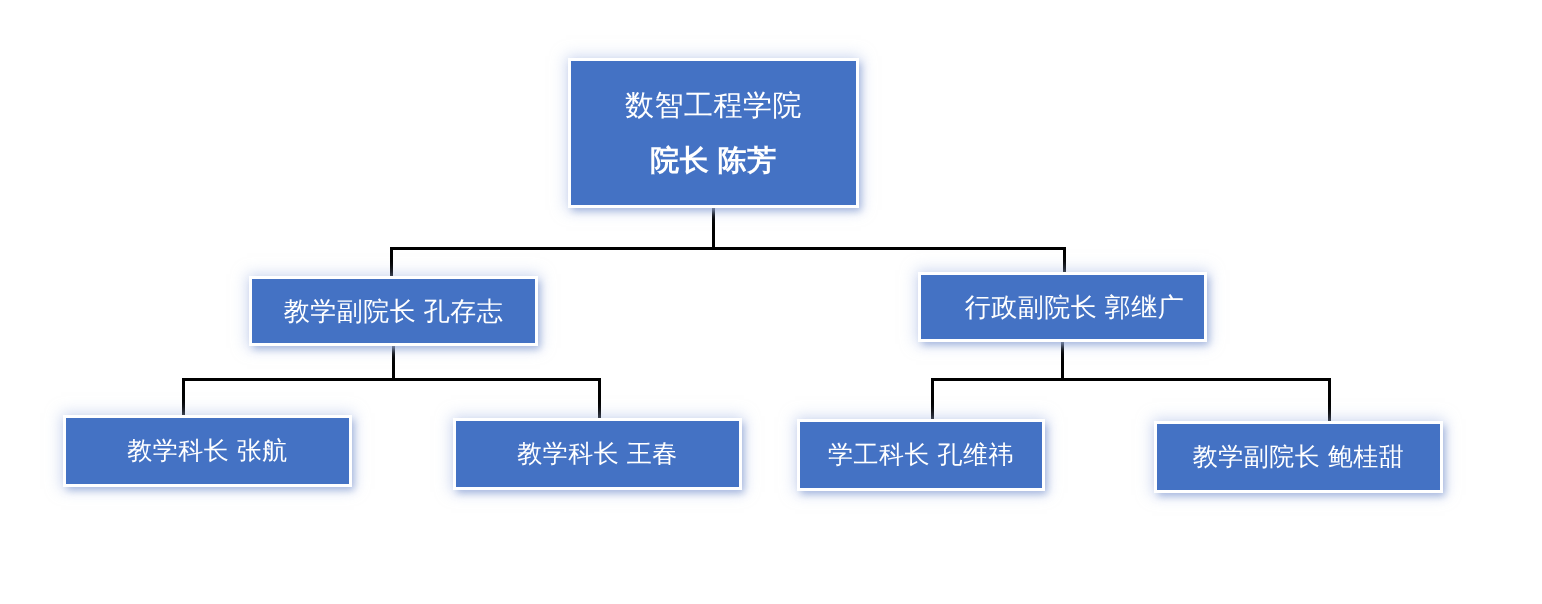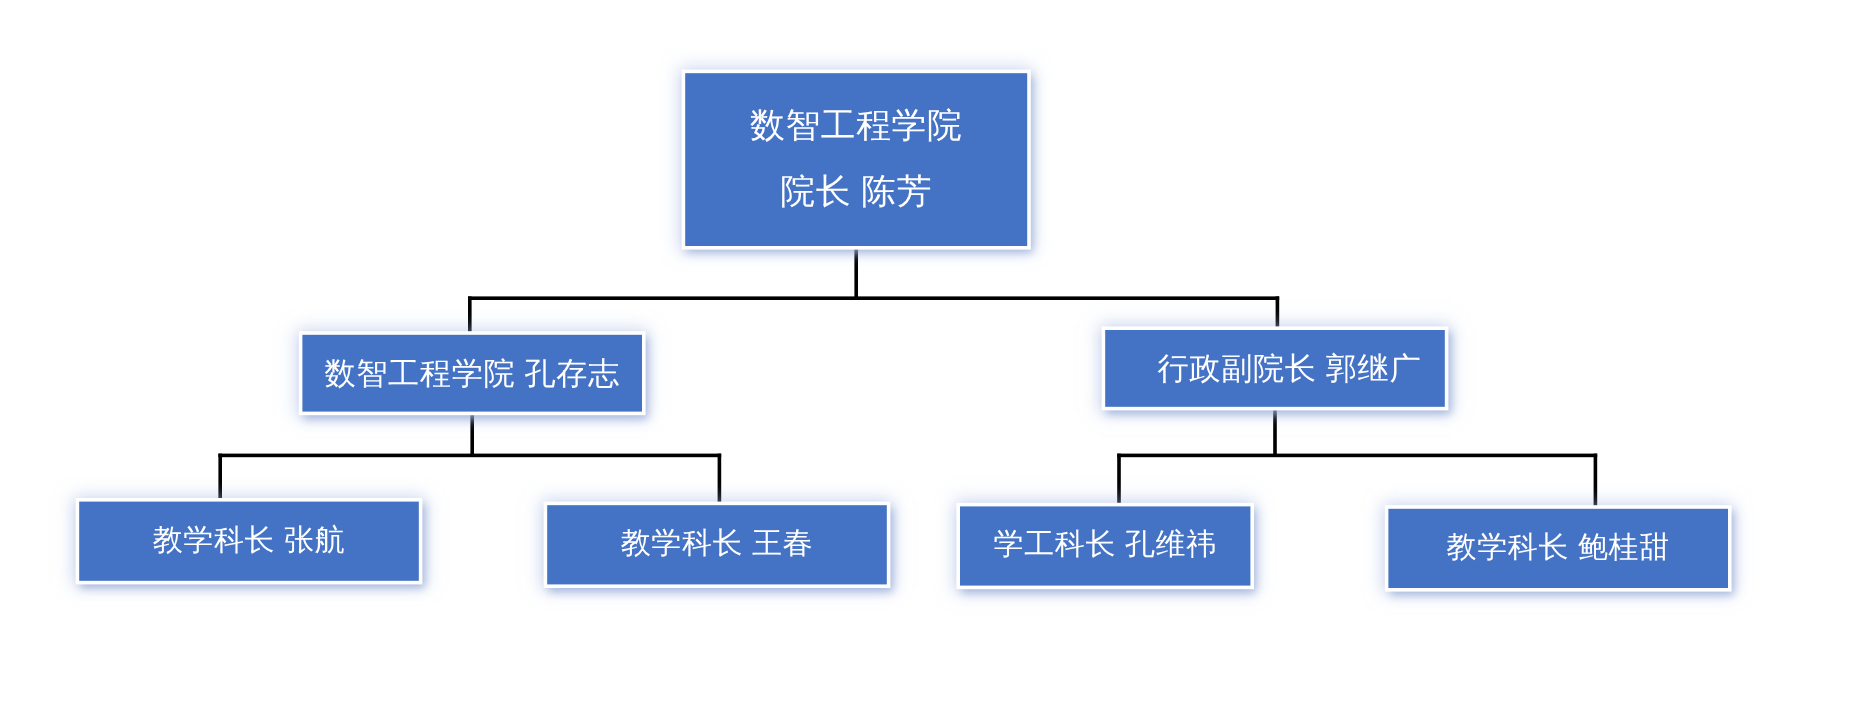--- a/index.html
+++ b/index.html
@@ -56,21 +56,21 @@
   }
   .node .line { display: block; text-align: center; }
 
   .node-root {
     left: 571px;
     top: 61px;
     width: 285px;
     height: 144px;
     font-size: 29px;
   }
-  .node-root .line + .line { margin-top: 12px; }
+  .node-root .line + .line { margin-top: 12px; font-weight: bold; }
 
   .node-mid {
     height: 64px;
     font-size: 26px;
   }
   .node-mid-left  { left: 252px; top: 279px; width: 283px; }
   .node-mid-right { left: 921px; top: 275px; width: 283px; padding-left: 24px; }
 
   .node-leaf {
     height: 66px;
@@ -110,36 +110,36 @@
     <div class="conn conn-v" style="left:931px; top:378px; height:45px;"></div>
     <div class="conn conn-v" style="left:1328px; top:378px; height:47px;"></div>
   </div>
 
   <div class="node node-root">
     <span class="line">数智工程学院</span>
     <span class="line">院长  陈芳</span>
   </div>
 
   <div class="node node-mid node-mid-left">
-    <span class="line">数智工程学院  孔存志</span>
+    <span class="line">教学副院长  孔存志</span>
   </div>
 
   <div class="node node-mid node-mid-right">
     <span class="line">行政副院长  郭继广</span>
   </div>
 
   <div class="node node-leaf node-leaf-1">
     <span class="line">教学科长  张航</span>
   </div>
 
   <div class="node node-leaf node-leaf-2">
     <span class="line">教学科长  王春</span>
   </div>
 
   <div class="node node-leaf node-leaf-3">
     <span class="line">学工科长  孔维祎</span>
   </div>
 
   <div class="node node-leaf node-leaf-4">
-    <span class="line">教学科长  鲍桂甜</span>
+    <span class="line">教学副院长  鲍桂甜</span>
   </div>
 
 </div>
 
 </body></html>

